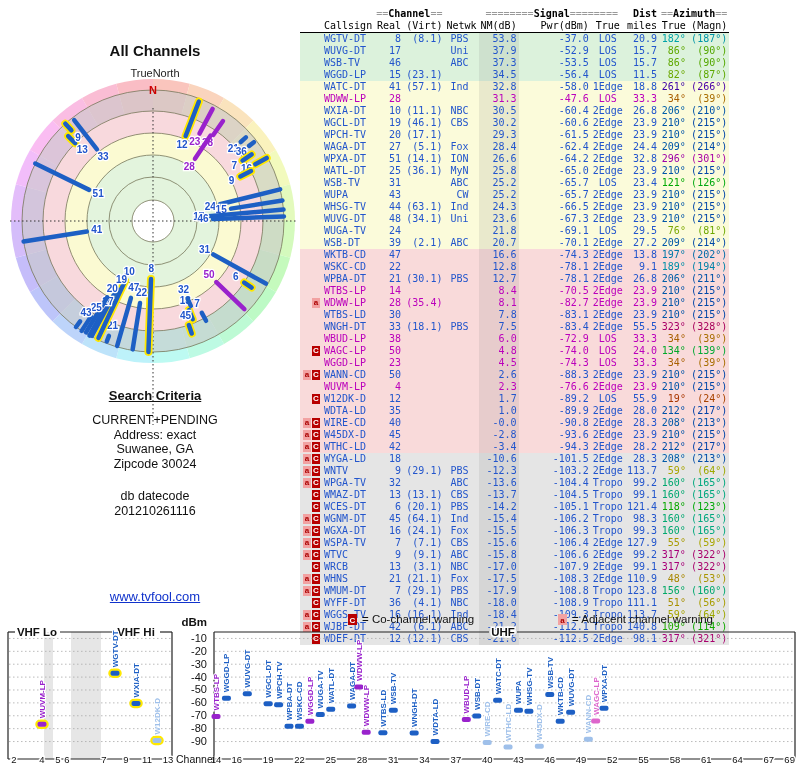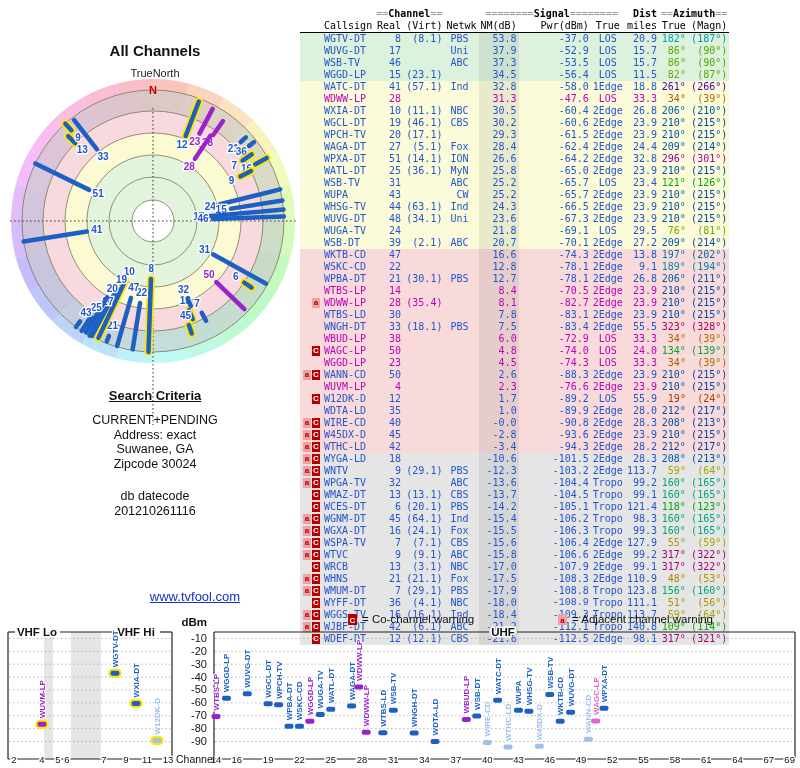--- a/index.html
+++ b/index.html
@@ -7,21 +7,21 @@
        font-family:"Liberation Sans",sans-serif;}
   .ttl{position:absolute;left:0;width:310px;text-align:center;font-weight:bold;
        font-size:15px;color:#111;}
   .tnorth{position:absolute;left:0;top:67px;width:310px;text-align:center;
        font-size:11px;color:#222;}
   #criteria{position:absolute;left:20px;top:388px;width:270px;text-align:center;color:#111;}
   #criteria .hd{font-weight:bold;font-size:13px;text-decoration:underline;margin-bottom:10px;}
   #criteria .ln{font-size:12.5px;line-height:14.5px;}
   #criteria .db{margin-top:18px;font-size:12.5px;line-height:14.5px;}
   #homelink{position:absolute;left:0;top:589px;width:310px;text-align:center;
-       font-size:13px;padding-left:40px;}
+       font-size:13px;}
   #homelink a{color:#1133cc;text-decoration:underline;cursor:pointer;}
   #sigtable{position:absolute;left:300px;top:8px;border-collapse:collapse;
        font-family:"DejaVu Sans Mono","Liberation Mono",monospace;font-size:10px;}
   #sigtable td,#sigtable th{padding:0 2px;height:12px;line-height:12px;white-space:nowrap;
        font-weight:normal;}
   #sigtable th{color:#000;}
   #sigtable .eq{color:#999;}
   #sigtable .gw{font-weight:bold;}
   #sigtable tr.hd2 th{border-bottom:1px solid #000;}
   #sigtable .rt{text-align:right;}
@@ -811,21 +811,21 @@
           <td class="rt" style="color: rgb(0, 168, 101);">156°</td>
           <td class="rt" style="color: rgb(0, 168, 112);">(160°)</td>
         </tr>
         <tr class="e">
           <td class="rt"><span class="wic C">C</span></td>
           <td class="lt" style="color: rgb(34, 85, 204);">WYFF-DT</td>
           <td class="rt" style="color: rgb(34, 85, 204);">36</td>
           <td class="rt" style="color: rgb(34, 85, 204);">(4.1)</td>
           <td class="rt" style="color: rgb(34, 85, 204); padding-right: 10px;">NBC</td>
           <td class="rt nm" style="color: rgb(34, 85, 204);">-18.0</td>
-          <td class="rt" style="color: rgb(34, 85, 204); font-family: Liberation Mono, monospace;">-108.9</td>
+          <td class="rt" style="color: rgb(34, 85, 204);">-108.9</td>
           <td class="ct" style="color: rgb(34, 85, 204);">Tropo</td>
           <td class="rt" style="color: rgb(34, 85, 204);">111.1</td>
           <td class="rt" style="color: rgb(168, 143, 0);">51°</td>
           <td class="rt" style="color: rgb(168, 157, 0);">(56°)</td>
         </tr>
         <tr class="e">
           <td class="rt"><span class="wic a">a</span><span class="wic C">C</span></td>
           <td class="lt" style="color: rgb(34, 85, 204);">WGGS-TV</td>
           <td class="rt" style="color: rgb(34, 85, 204);">16</td>
           <td class="rt" style="color: rgb(34, 85, 204);">(16.1)</td>

